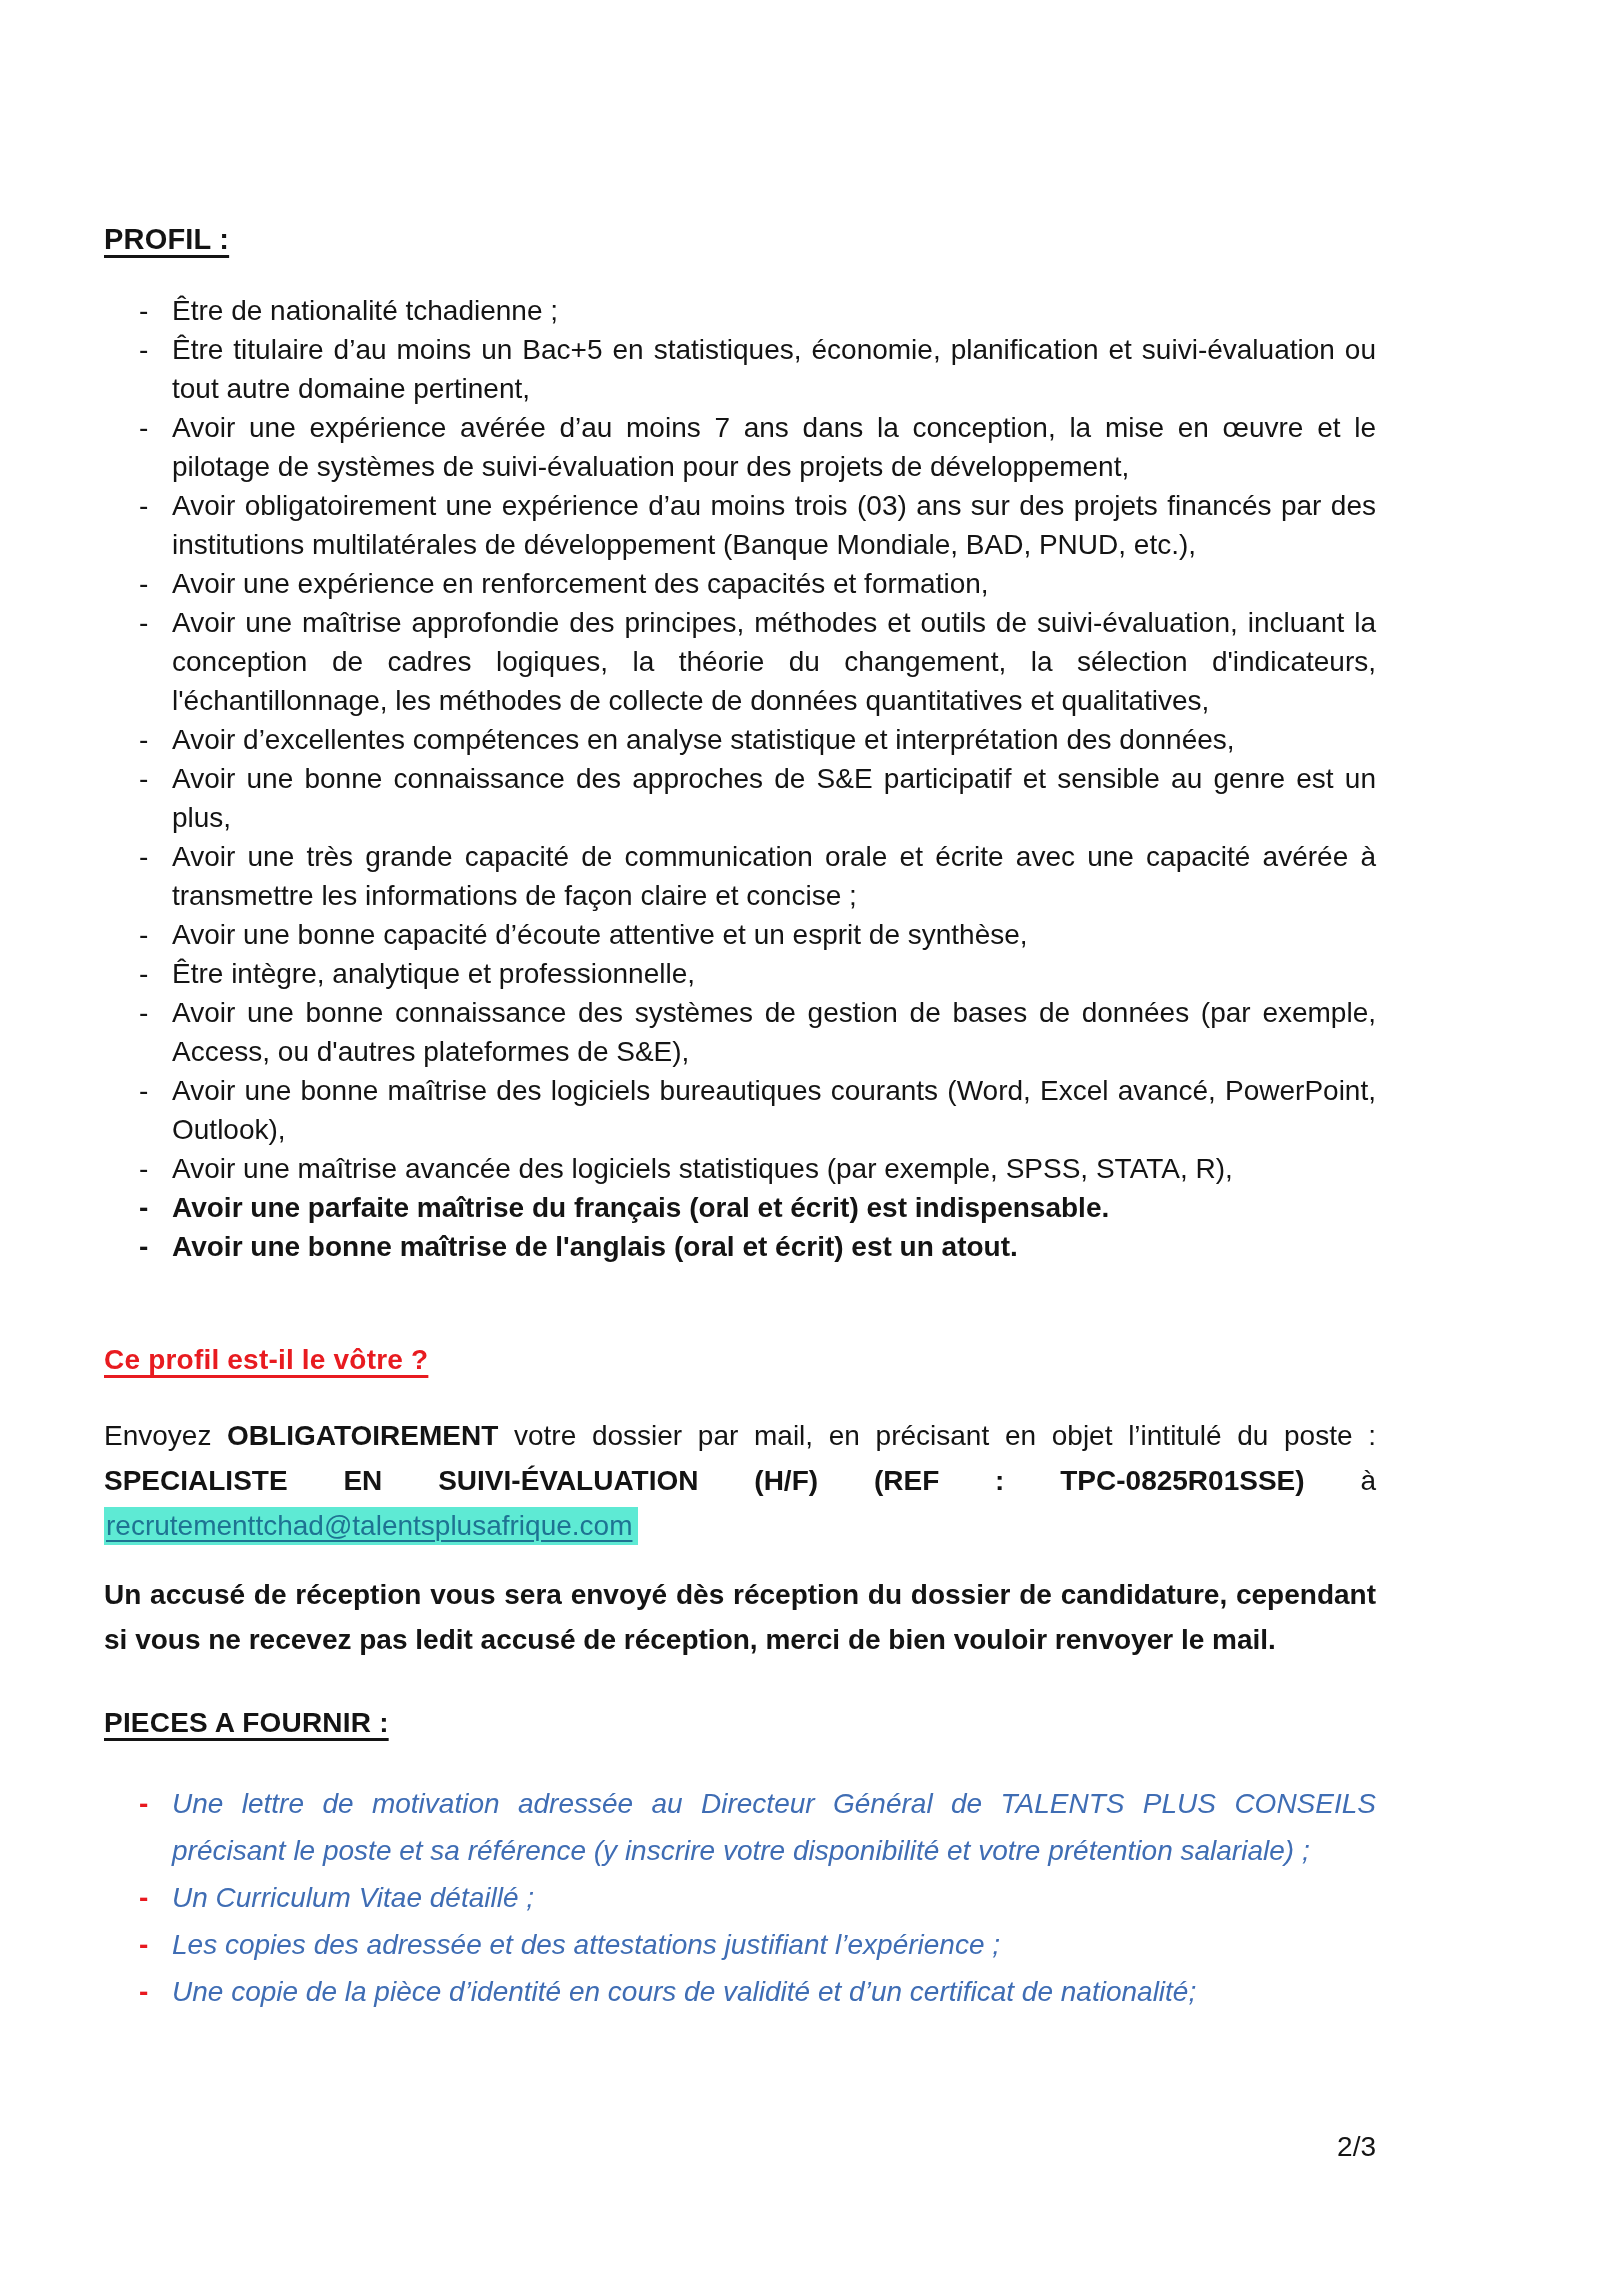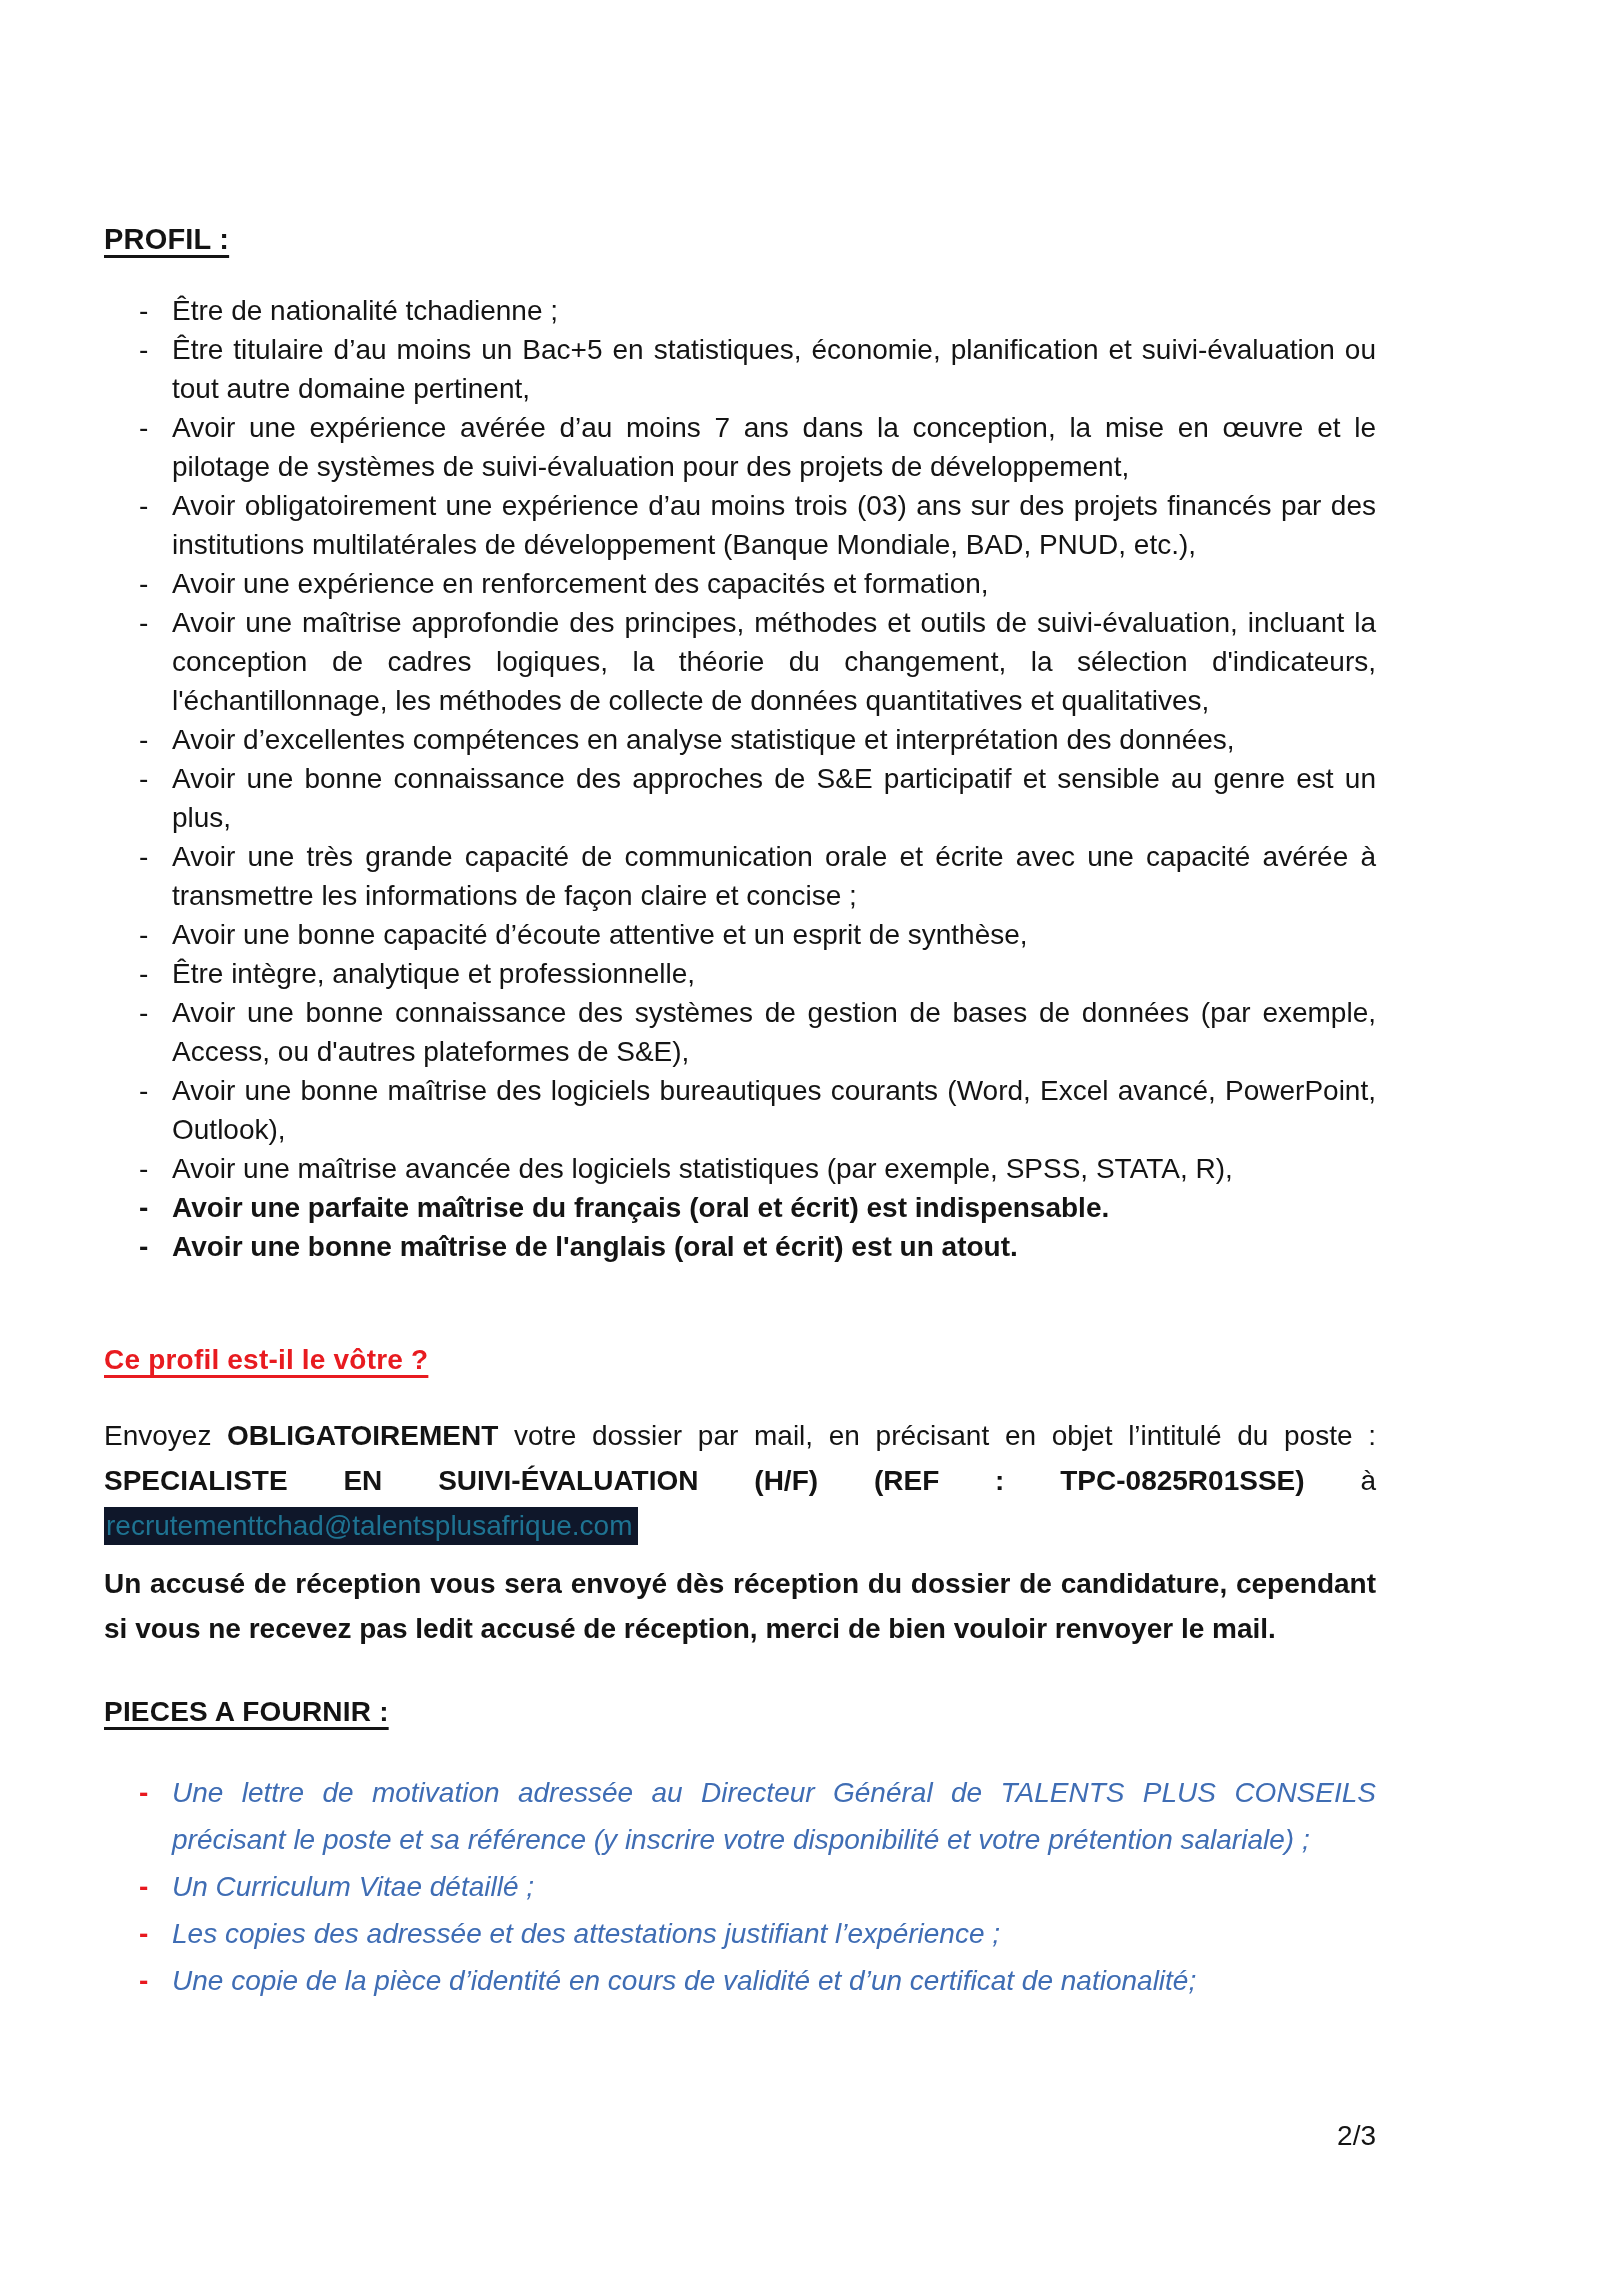--- a/index.html
+++ b/index.html
@@ -53,29 +53,30 @@
     text-decoration-color: #e81b20;
   }
   .para {
     font-size: 28px;
     line-height: 45px;
     text-align: justify;
     margin: 37px 0 0 0;
   }
   .b { font-weight: bold; }
   .email-link {
-    background: #0f172a;
+    background: #5eead4;
     color: #1e7392;
+    text-decoration: underline;
     text-decoration-color: #1e7392;
     text-decoration-thickness: 2px;
     text-underline-offset: 4.9px;
     padding: 2.9px 5.9px 3.9px 2px;
     cursor: pointer;
   }
-  .accuse { font-weight: bold; margin-top: 13px; }
+  .accuse { font-weight: bold; margin-top: 24px; }
   .pieces-heading { margin-top: 45px; font-size: 28px; }
   ul.blue-list { margin-top: 41px; }
   ul.blue-list li {
     color: #3f6db4;
     font-style: italic;
     line-height: 47px;
   }
   ul.blue-list li::before {
     color: #e8191f;
     font-style: normal;

